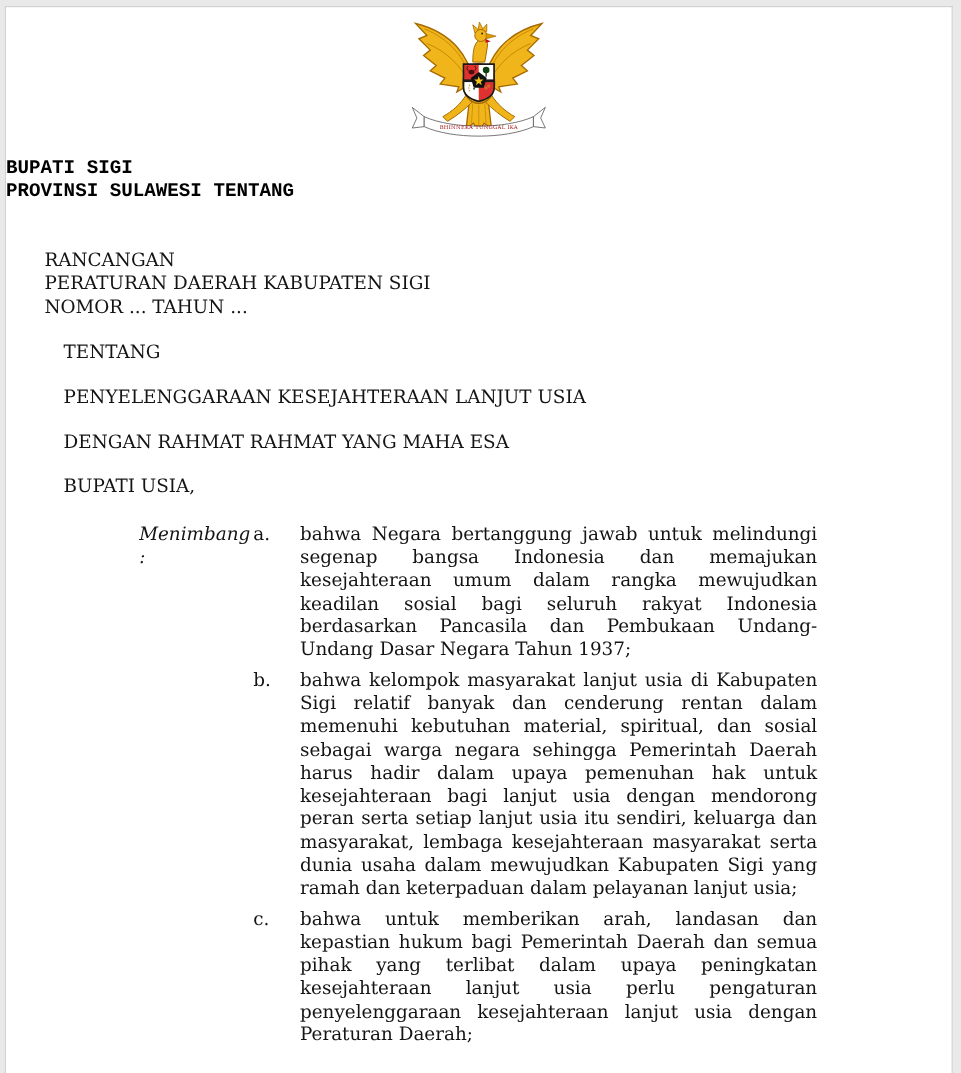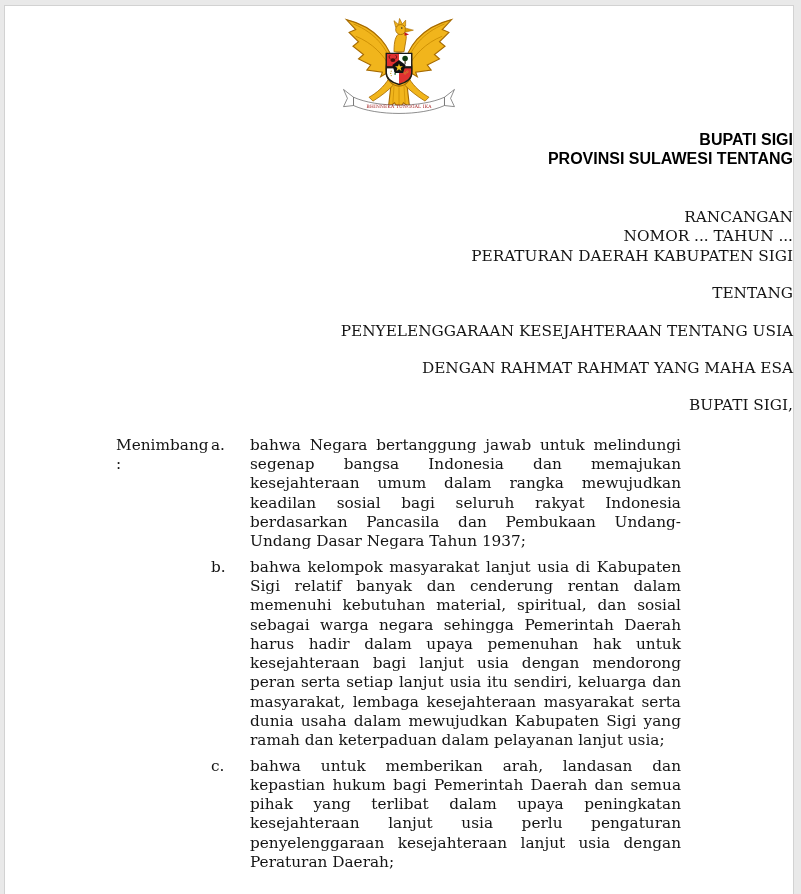--- a/index.html
+++ b/index.html
@@ -22,39 +22,39 @@
   }
   .emblem-wrap {
     padding-top: 8px;
     text-align: center;
     height: 112px;
   }
   svg.emblem { width: 122px; height: 111px; }
 
   .header {
     margin-top: 5px;
-    text-align: right;
-    font-family: Liberation Sans, sans-serif;
+    text-align: left;
+    font-family: Liberation Mono, monospace;
     font-weight: 700;
     font-size: 16px;
     line-height: 18.5px;
     color: #000;
   }
 
-  .center { text-align: right; margin-left: 32px; }
+  .center { text-align: left; margin-left: 32px; }
   .line { line-height: 19.4px; }
   .title-block { margin-top: 40px; }
   .spaced { margin-top: 18px; padding-left: 16px; }
 
   .menimbang {
     margin: 20px 112px 0 111px;
     display: flex;
     line-height: 19.3px;
   }
-  .m-label { flex: none; width: 95px; }
+  .m-label { flex: none; width: 95px; font-style: italic; }
   .m-items { flex: 1; }
   .m-item { display: flex; margin-bottom: 6px; }
   .m-letter { flex: none; width: 39px; }
   .m-text { flex: 1; text-align: justify; }
 </style>
 </head>
 <body>
 
 <div class="page">
 
@@ -123,31 +123,31 @@
     </svg>
   </div>
 
   <div class="header">
     <div>BUPATI SIGI</div>
     <div>PROVINSI SULAWESI TENTANG</div>
   </div>
 
   <div class="title-block center line">
     <div>RANCANGAN</div>
+    <div>PERATURAN DAERAH KABUPATEN SIGI</div>
     <div>NOMOR ... TAHUN ...</div>
-    <div>PERATURAN DAERAH KABUPATEN SIGI</div>
   </div>
 
   <div class="spaced center line">TENTANG</div>
 
-  <div class="spaced center line">PENYELENGGARAAN KESEJAHTERAAN TENTANG USIA</div>
+  <div class="spaced center line">PENYELENGGARAAN KESEJAHTERAAN LANJUT USIA</div>
 
   <div class="spaced center line">DENGAN RAHMAT RAHMAT YANG MAHA ESA</div>
 
-  <div class="spaced center line">BUPATI SIGI,</div>
+  <div class="spaced center line">BUPATI USIA,</div>
 
   <div class="menimbang">
     <div class="m-label">Menimbang :</div>
     <div class="m-items">
       <div class="m-item">
         <div class="m-letter">a.</div>
         <div class="m-text">bahwa Negara bertanggung jawab untuk melindungi segenap bangsa Indonesia dan memajukan kesejahteraan umum dalam rangka mewujudkan keadilan sosial bagi seluruh rakyat Indonesia berdasarkan Pancasila dan Pembukaan Undang-Undang Dasar Negara Tahun 1937;</div>
       </div>
       <div class="m-item">
         <div class="m-letter">b.</div>

